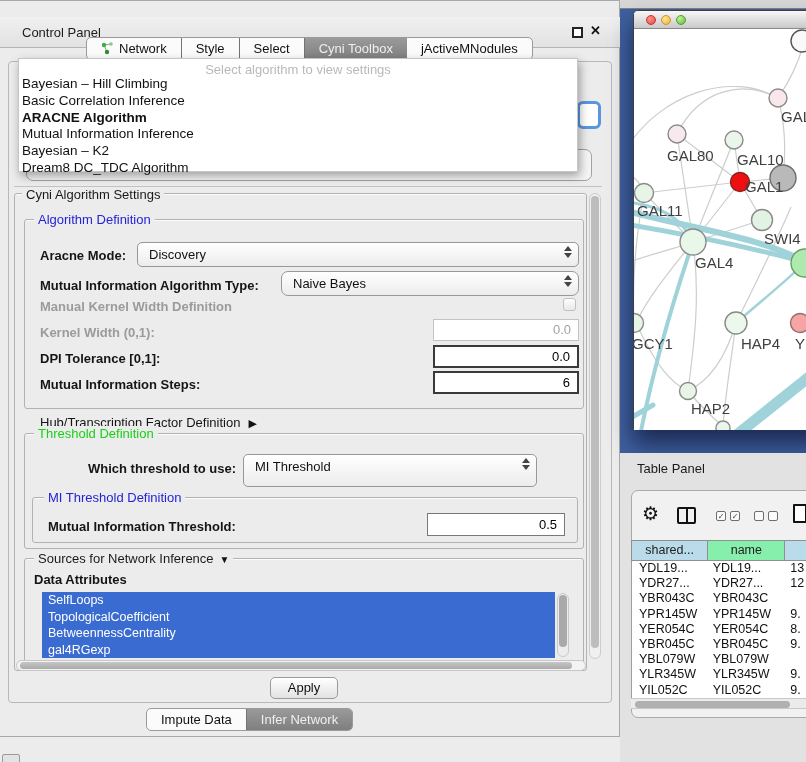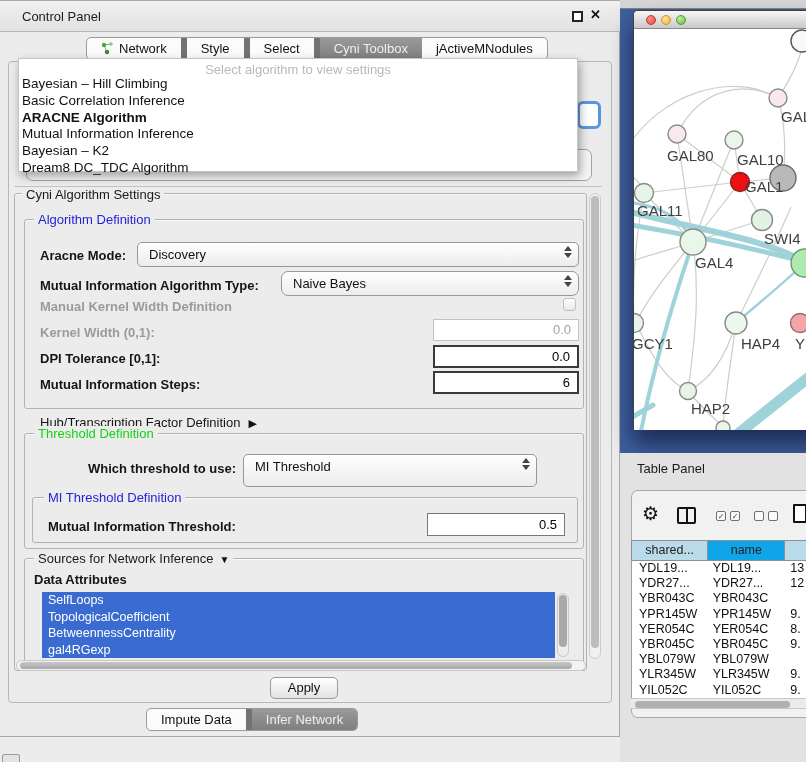--- a/index.html
+++ b/index.html
@@ -2,28 +2,28 @@
 <html><head>
 <meta charset="utf-8">
 <style>
   * { margin:0; padding:0; box-sizing:border-box; }
   body { font-family:"Liberation Sans", sans-serif; background:#ececec; }
   .screen { position:relative; width:806px; height:762px; overflow:hidden; background:#ececec; }
   .abs { position:absolute; }
 
   
   .control-panel { left:0; top:0; width:620px; height:737px; background:#ececec; border:1px solid #a8a8a8; border-left:none; }
-  .cp-titlebar { left:0; top:0; width:648px; height:31px; background:linear-gradient(#f0f0f0,#e2e2e2); border-bottom:1px solid #b5b5b5; }
+  .cp-titlebar { left:0; top:16px; width:648px; height:31px; background:linear-gradient(#f0f0f0,#e2e2e2); border-bottom:1px solid #b5b5b5; }
   .cp-title { left:22px; top:8px; font-size:13px; color:#1c1c1c; }
   .restore-box { left:572px; top:10px; width:11px; height:11px; border:2px solid #222; background:#fff; }
   .close-x { left:590px; top:6px; font-size:13px; font-weight:bold; color:#111; }
 
   
   .tabbar { left:86px; top:36px; height:23px; display:flex; border:1px solid #9a9a9a; border-radius:5px; background:#fbfbfb; overflow:hidden; }
-  .tab { display:flex; align-items:center; padding:0 14px; font-size:13px; color:#111; border-right:6px solid #737373; white-space:nowrap; }
+  .tab { display:flex; align-items:center; padding:0 14px; font-size:13px; color:#111; border-right:1px solid #737373; white-space:nowrap; }
   .tab:last-child { border-right:none; }
   .tab.selected { background:linear-gradient(#9a9a9a,#7f7f7f); color:#efefef; border-right:none; }
   .net-ico { width:13px; height:13px; margin-right:5px; display:inline-block; }
 
   
   .content-panel { left:8px; top:60px; width:604px; height:642px; border:1px solid #b8b8b8; border-radius:4px; background:#ececec; }
 
   
   .algo-menu { left:18px; top:57px; width:560px; height:114px; background:#fff; border:1px solid #c6c6c6; box-shadow:2px 4px 9px rgba(0,0,0,0.35); z-index:60; }
   .algo-hint { text-align:center; font-size:13px; color:#b9b9b9; padding-top:3px; height:17px; }
@@ -96,21 +96,21 @@
   .table-inner { left:631px; top:490px; width:200px; height:228px; background:#f1f1f1; border:1px solid #a9a9a9; border-radius:7px; }
   .gear { left:642px; top:502px; font-size:19px; color:#111; }
   .col-ico { left:677px; top:507px; width:19px; height:17px; border:2px solid #111; border-radius:2px; }
   .col-ico::after { content:""; position:absolute; left:7px; top:0; width:2px; height:13px; background:#111; }
   .cb { position:absolute; width:10px; height:10px; border:1.5px solid #6e6e6e; border-radius:2px; font-size:8px; line-height:9px; text-align:center; color:#444; background:#fafafa; }
   .doc-ico { left:793px; top:504px; width:14px; height:19px; border:2px solid #111; border-radius:1px; background:#fff; }
 
   .thead { left:631px; top:540px; width:200px; height:21px; display:flex; border:1px solid #8f8f8f; }
   .th { font-size:12.5px; color:#222; text-align:center; line-height:19px; border-right:1px solid #8f8f8f; overflow:hidden; white-space:nowrap; }
   .th.blue { background:#badbe9; }
-  .th.gray { background:#0ea5e9; }
+  .th.gray { background:#86efac; }
   .tbody { left:631px; top:561px; width:200px; height:137px; background:#fff; border-left:1px solid #9f9f9f; overflow:hidden; }
   .tr { display:flex; height:15.2px; }
   .td { font-size:12.5px; color:#111; line-height:15.2px; white-space:nowrap; overflow:hidden; }
   .td.c1 { width:77px; padding-left:7px; }
   .td.c2 { width:78px; padding-left:4px; }
   .td.c3 { width:45px; padding-left:4px; }
   .tp-hscroll { left:631px; top:698px; width:200px; height:11px; background:#ebebeb; border-top:1px solid #c8c8c8; border-bottom:1px solid #c8c8c8; }
   .tp-hscroll .thumb { position:absolute; left:4px; top:1.5px; width:155px; height:7px; background:#b0b0b0; border-radius:4px; }
 
   .mini-btn { left:2px; top:754px; width:18px; height:14px; border:1px solid #9a9a9a; background:#e3e3e3; border-radius:2px; }

